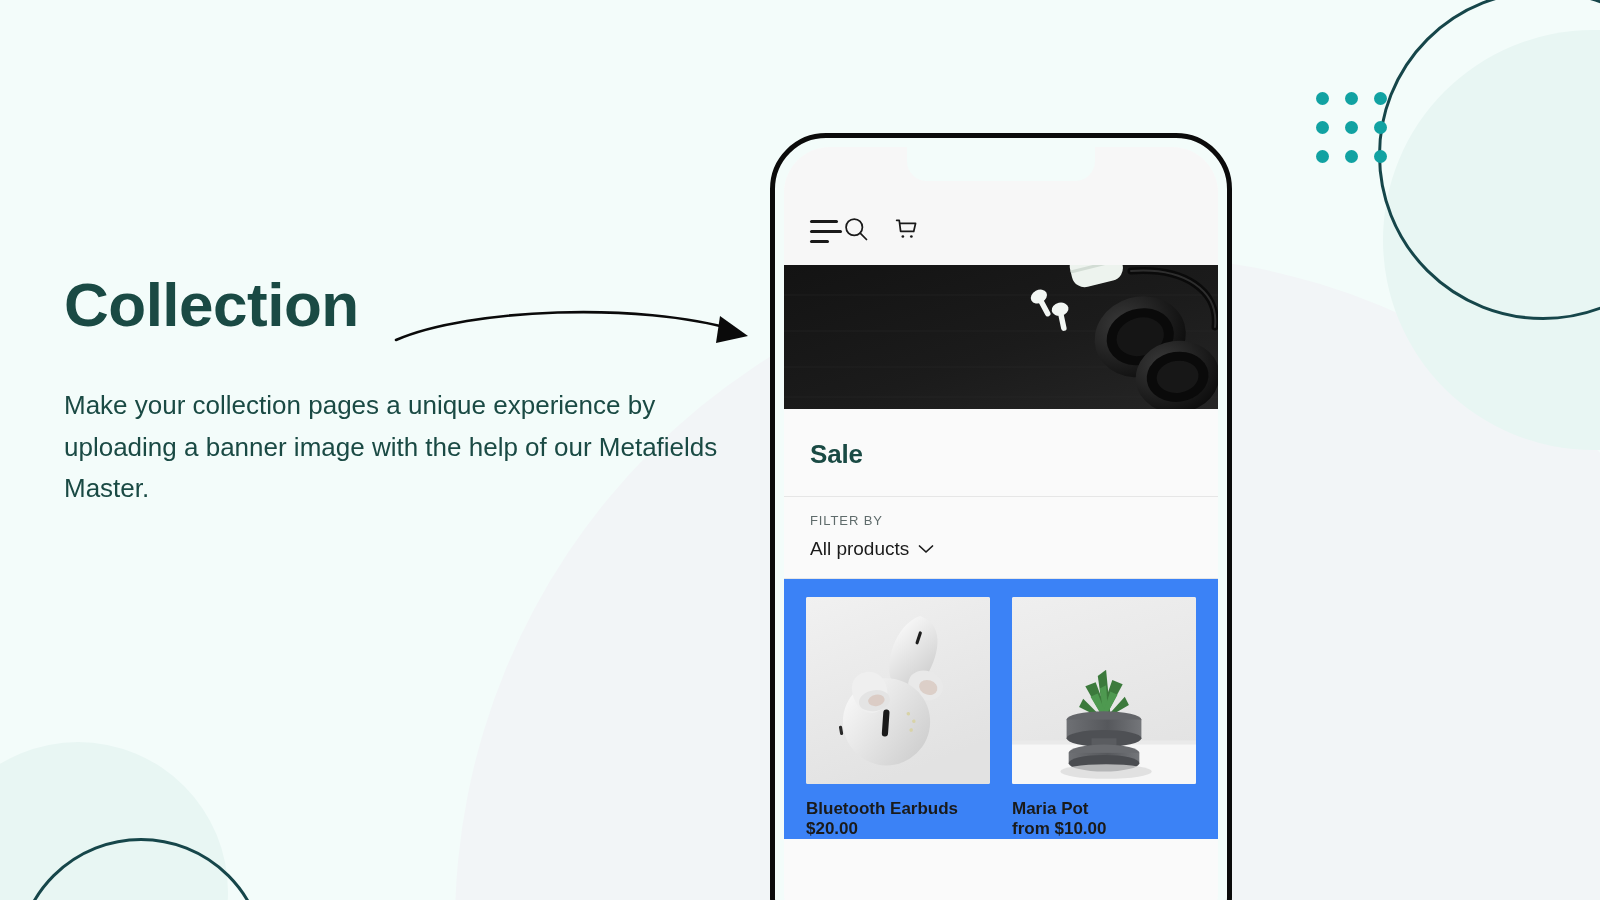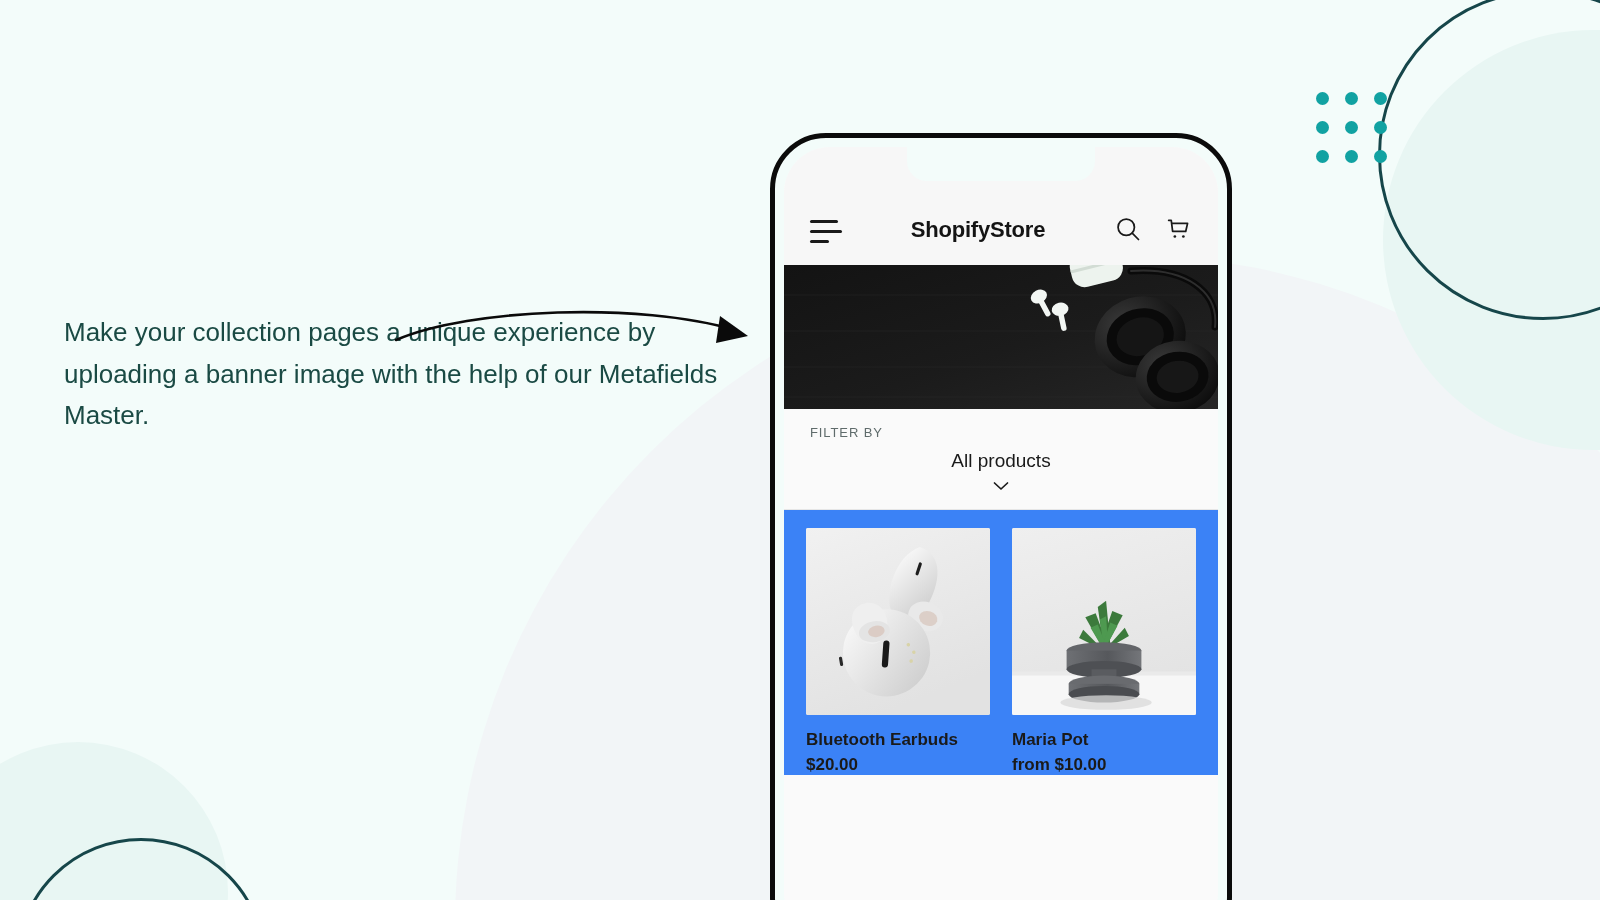--- a/index.html
+++ b/index.html
@@ -176,21 +176,20 @@
     color:#5F6B6B;
     text-transform:uppercase;
     margin-bottom:10px;
   }
   .control-value {
     display:flex; align-items:center; gap:9px;
     font-size:19px;
     color:#1A1A1A;
     cursor:pointer;
     white-space:nowrap;
-    flex-direction:column;
   }
   .chev { width:16px; height:10px; flex:none; }
 
   .count-row {
     background:#FAFAFA;
     padding:15px 26px 17px 26px;
     border-bottom:1px solid #E6E6E6;
   }
   .count-text {
     font-size:16px;
@@ -216,21 +215,20 @@
     position:relative;
   }
   .card-img svg { width:100%; height:100%; display:block; }
   .card-title {
     margin-top:15px;
     font-size:17px;
     font-weight:700;
     color:#1A1A1A;
   }
   .card-price {
-    margin-top:5px;
     font-size:17px;
     font-weight:700;
     color:#1A1A1A;
   }
 </style>
 </head>
 <body>
 
 <div class="bg-layer">
   <div class="blob-big"></div>
@@ -246,41 +244,41 @@
     <i></i>
     <i></i>
     <i></i>
     <i></i>
     <i></i>
   </div>
 </div>
 
 <div class="copy">
   <h1 class="headline">
+    <span>Collection</span>
   </h1>
   <p class="subcopy">Make your collection pages a unique experience by uploading a banner image with the help of our Metafields Master.</p>
 </div>
 
 <svg class="arrow" viewBox="0 0 380 70">
   <path d="M6 40 C 80 8, 250 2, 345 30" fill="none" stroke="#0A0A0A" stroke-width="2.6" stroke-linecap="round"></path>
   <path d="M330 16 L358 36 L326 43 Z" fill="#0A0A0A"></path>
 </svg>
 
 <div class="phone">
   <div class="screen">
 
     <div class="notch"></div>
 
     <div class="store-header">
       <div class="hamburger">
         <i></i>
         <i></i>
         <i></i>
       </div>
-      <div class="store-title">ShopifyStore</div>
       <div class="hdr-icons">
         <svg width="28" height="28" viewBox="0 0 24 24" fill="none" stroke="#1A1A1A" stroke-width="1.5">
           <circle cx="10.5" cy="10.5" r="7"></circle>
           <line x1="15.6" y1="15.6" x2="21" y2="21" stroke-linecap="round"></line>
         </svg>
         <svg width="28" height="28" viewBox="0 0 24 24" fill="none" stroke="#1A1A1A" stroke-width="1.5">
           <path d="M4 4.5 h2.2 l1.2 9.6 h10.4" stroke-linecap="round" stroke-linejoin="round"></path>
           <path d="M6.8 7.2 h13.4 l-1.6 6.9" stroke-linecap="round" stroke-linejoin="round"></path>
           <circle cx="9.3" cy="18.4" r="1.15" fill="#1A1A1A" stroke="none"></circle>
           <circle cx="16.6" cy="18.4" r="1.15" fill="#1A1A1A" stroke="none"></circle>
@@ -332,20 +330,23 @@
           <ellipse cx="46" cy="40" rx="24" ry="19" fill="#151515"></ellipse>
         </g>
         <g transform="translate(352,82) rotate(-8)">
           <ellipse cx="42" cy="36" rx="42" ry="36" fill="url(#cupgrad)"></ellipse>
           <ellipse cx="42" cy="36" rx="31" ry="25" fill="#0A0A0A"></ellipse>
           <ellipse cx="42" cy="36" rx="21" ry="16" fill="#171717"></ellipse>
         </g>
       </svg>
     </div>
 
+    <div class="coll-title-wrap">
+      <div class="coll-title">Sale</div>
+    </div>
 
     <div class="controls">
       <div class="control">
         <div class="control-label">FILTER BY</div>
         <div class="control-value">
           <span>All products</span>
           <svg class="chev" viewBox="0 0 16 10" fill="none" stroke="#1A1A1A" stroke-width="1.7">
             <path d="M1.5 2 L8 8 L14.5 2" stroke-linecap="round" stroke-linejoin="round"></path>
           </svg>
         </div>

